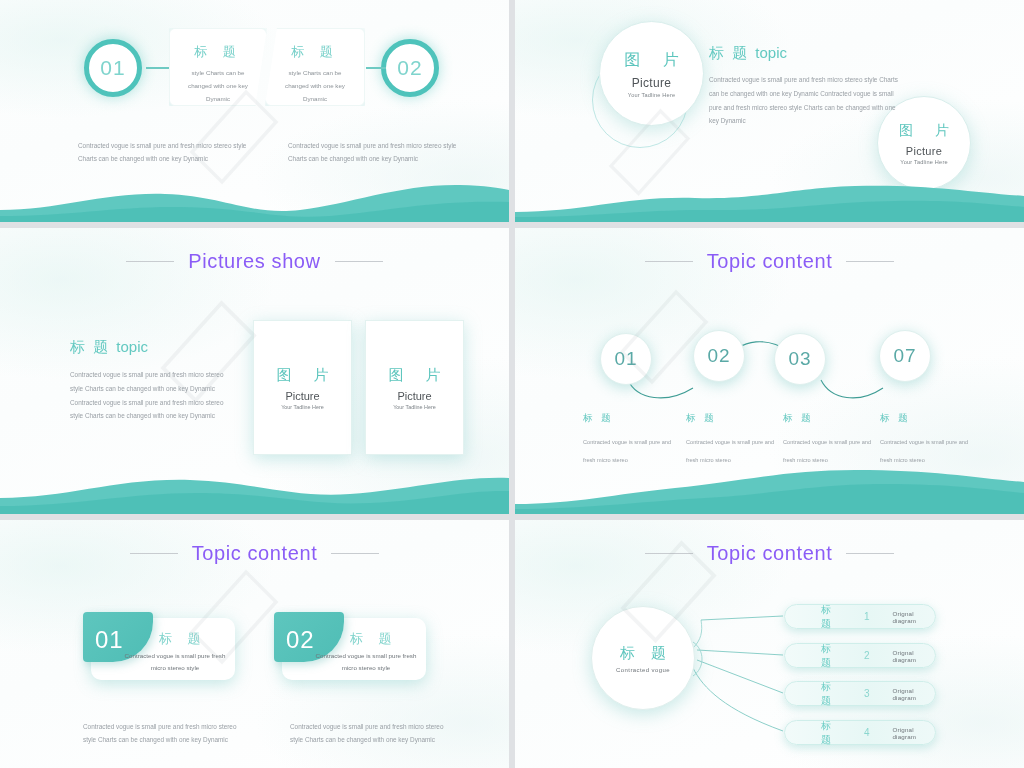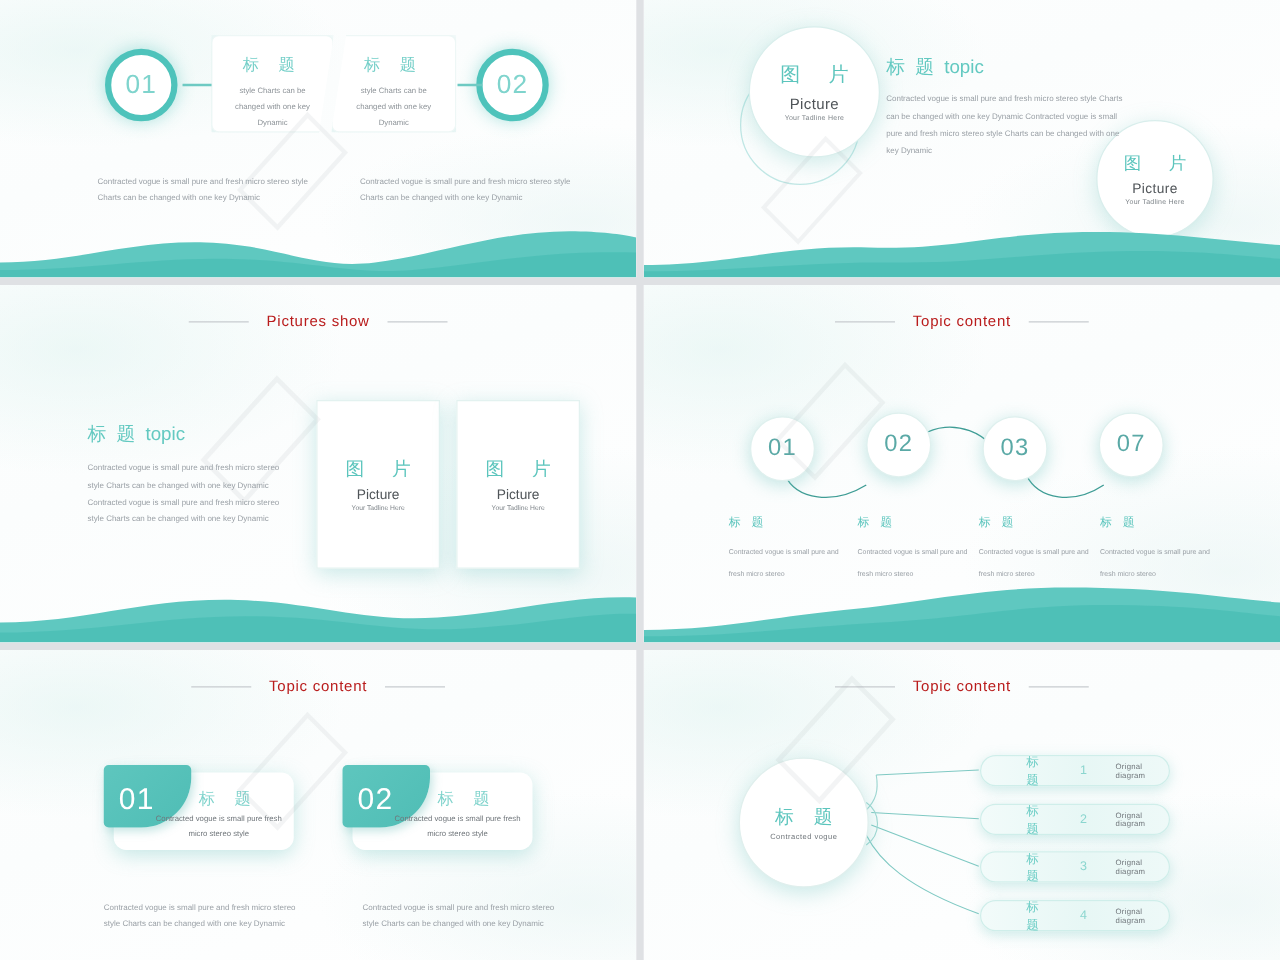--- a/index.html
+++ b/index.html
@@ -37,21 +37,21 @@
   
   .wave { position:absolute; left:0; right:0; bottom:0; width:100%; pointer-events:none; }
 
   
   .sec-head{
     position:absolute; top:22px; left:0; right:0;
     display:flex; align-items:center; justify-content:center; gap:14px;
     color:#7c8187; font-size:15px; letter-spacing:.6px;
   }
   .sec-head .rule{ display:block; width:48px; height:1px; background:#c8ccd0; }
-  .sec-head .t{ font-size:12px; color:#b91c1c; }
+  .sec-head .t{ font-size:20px; color:#8b5cf6; }
 
   
   .s1-ring{
     position:absolute; width:58px; height:58px; border-radius:50%;
     border:5px solid #4ec3bb;
     display:flex; align-items:center; justify-content:center;
     background:#fff;
     box-shadow:0 0 14px rgba(78,195,187,.45), inset 0 0 6px rgba(255,255,255,.9);
   }
   .s1-ring span{ color:#7fd4cd; font-size:21px; letter-spacing:1px; }
@@ -258,21 +258,21 @@
     </div>
 
     <svg style="position:absolute; left:0; top:0;" width="509" height="286">
       <path d="M113,152 C122,172 152,176 178,160" fill="none" stroke="#3f9d95" stroke-width="1.1"></path>
       <path d="M210,135 C222,109 258,107 278,128" fill="none" stroke="#3f9d95" stroke-width="1.1"></path>
       <path d="M306,152 C316,172 344,176 368,160" fill="none" stroke="#3f9d95" stroke-width="1.1"></path>
     </svg>
 
     <div class="num-circle" style="left:85px; top:105px;">01</div>
     <div class="num-circle" style="left:178px; top:102px;">02</div>
-    <div class="num-circle" style="left:271px; top:105px;">03</div>
+    <div class="num-circle" style="left:259px; top:105px;">03</div>
     <div class="num-circle" style="left:364px; top:102px;">07</div>
 
     <div class="s4-col" style="left:68px; top:184px;">
       <span class="h">标 题</span>
       <span class="p">Contracted vogue is small pure and fresh micro stereo</span>
     </div>
     <div class="s4-col" style="left:171px; top:184px;">
       <span class="h">标 题</span>
       <span class="p">Contracted vogue is small pure and fresh micro stereo</span>
     </div>

